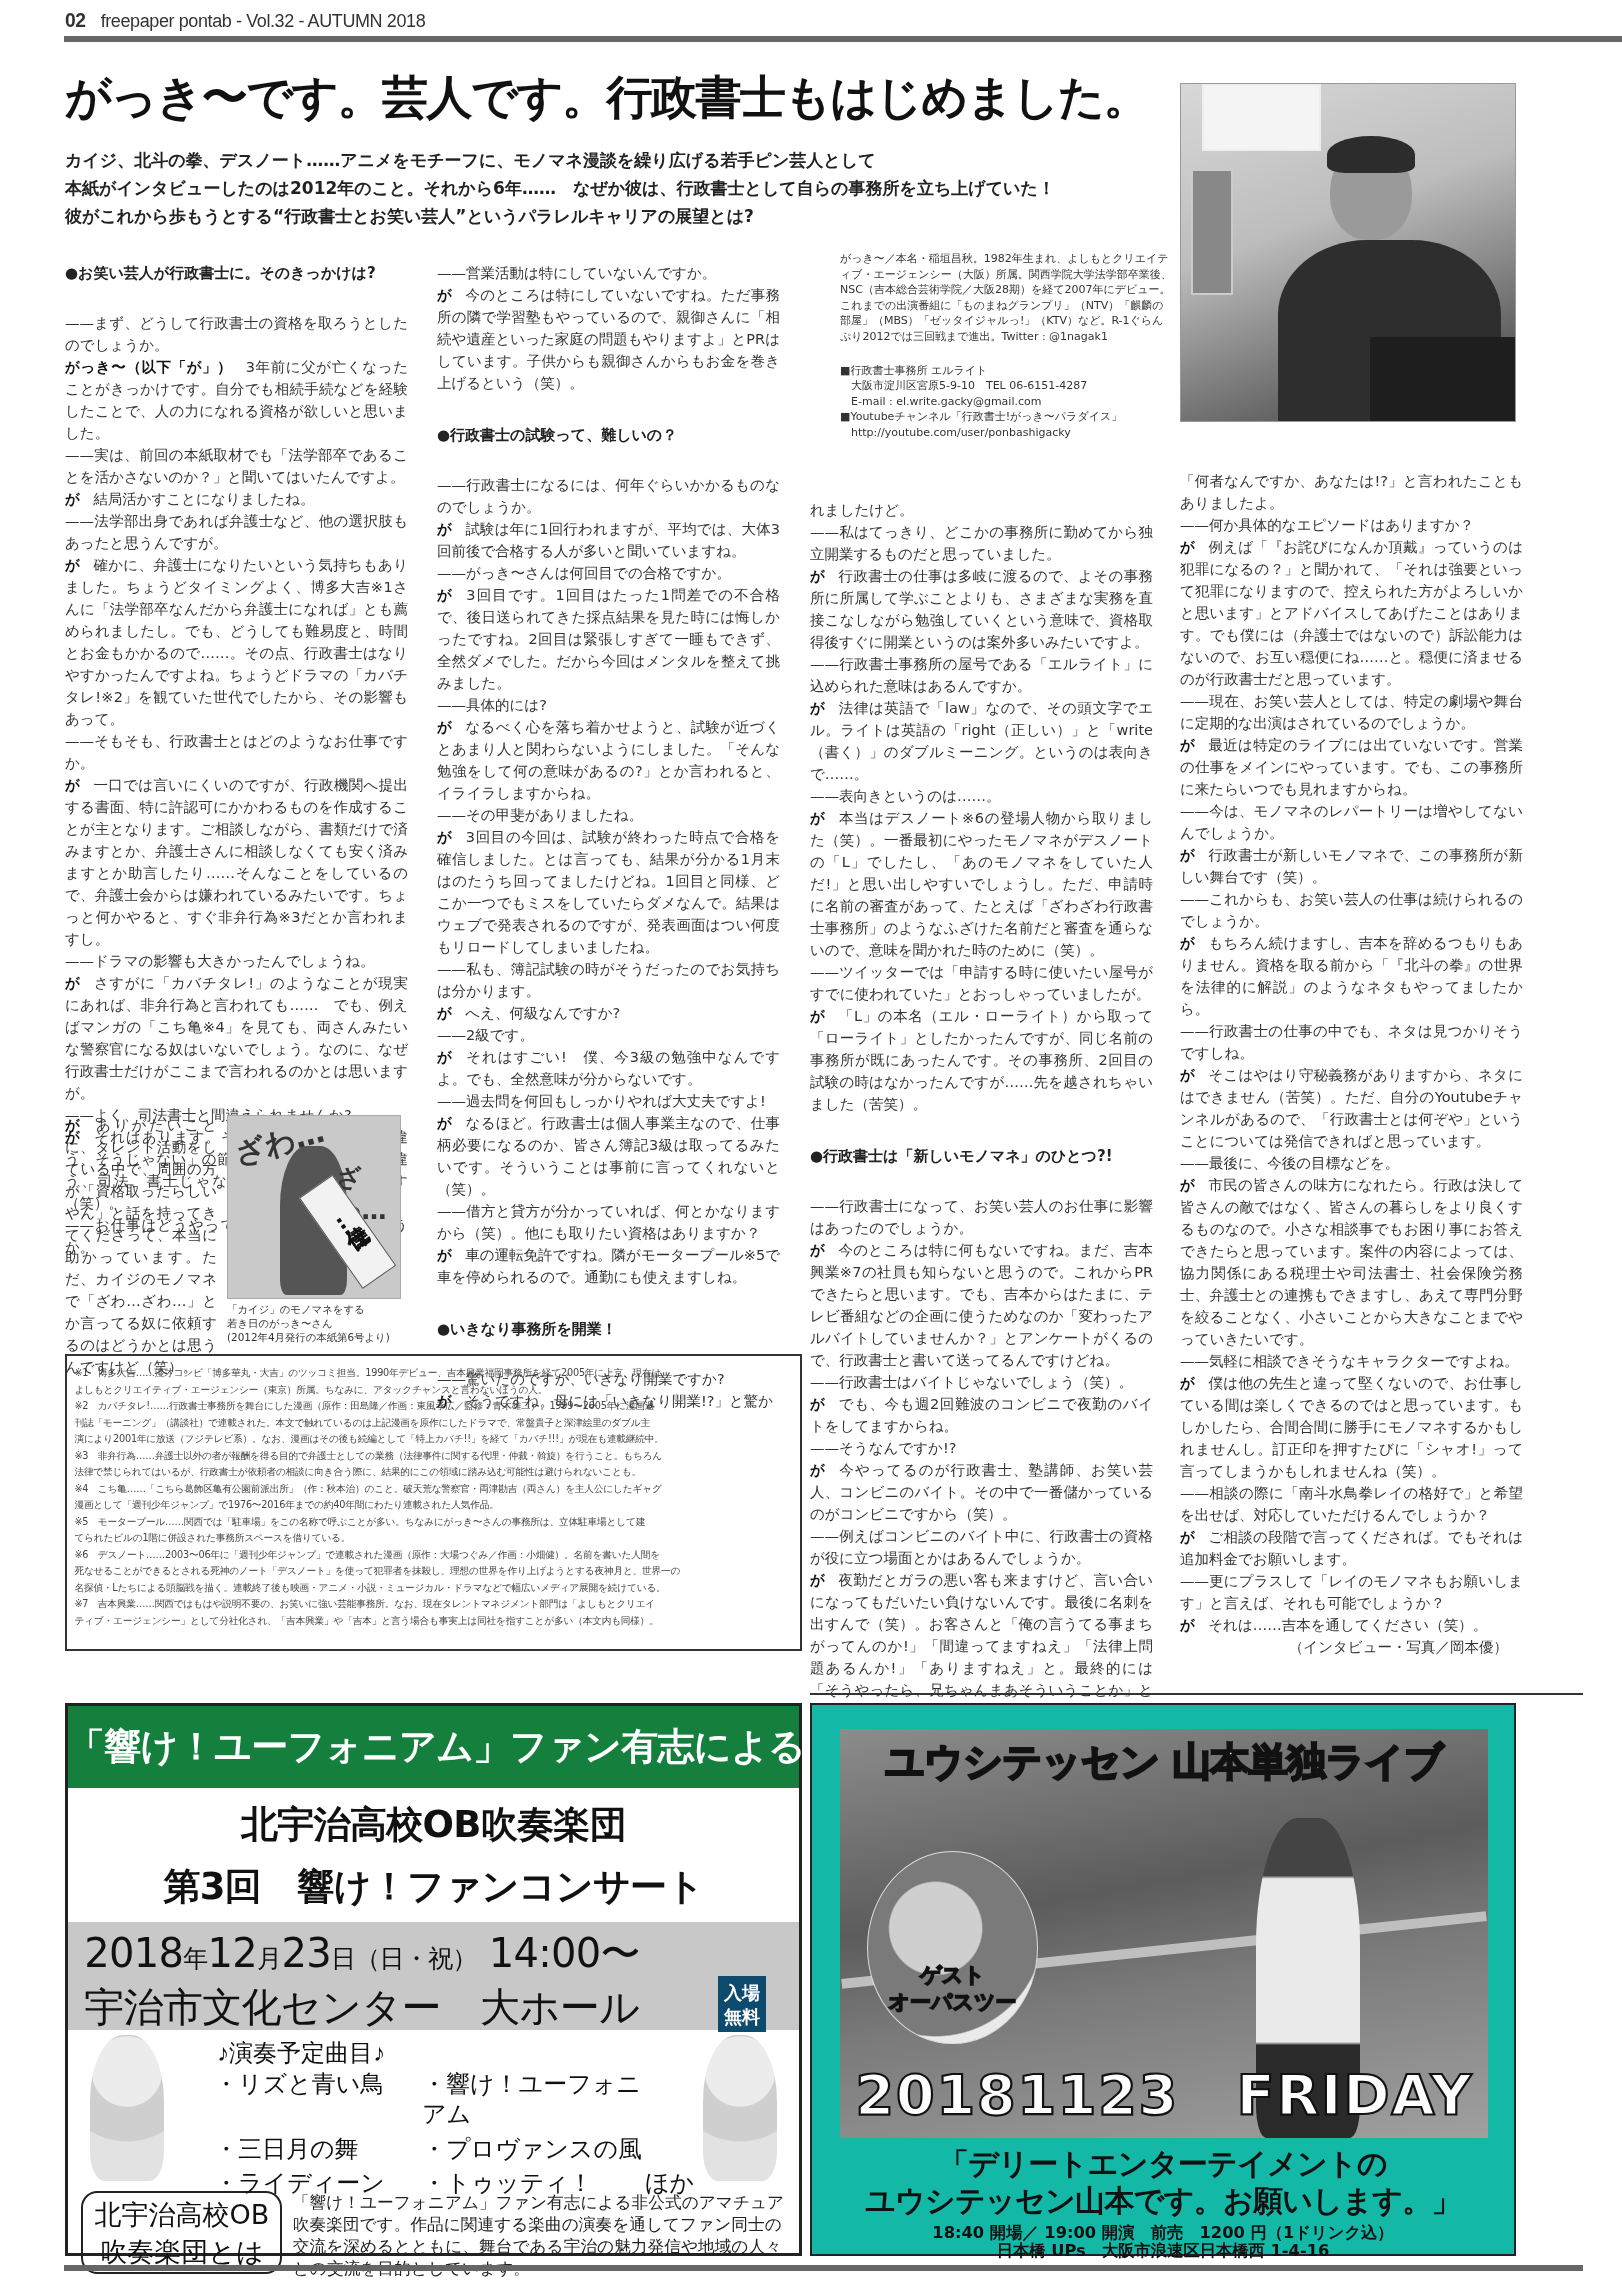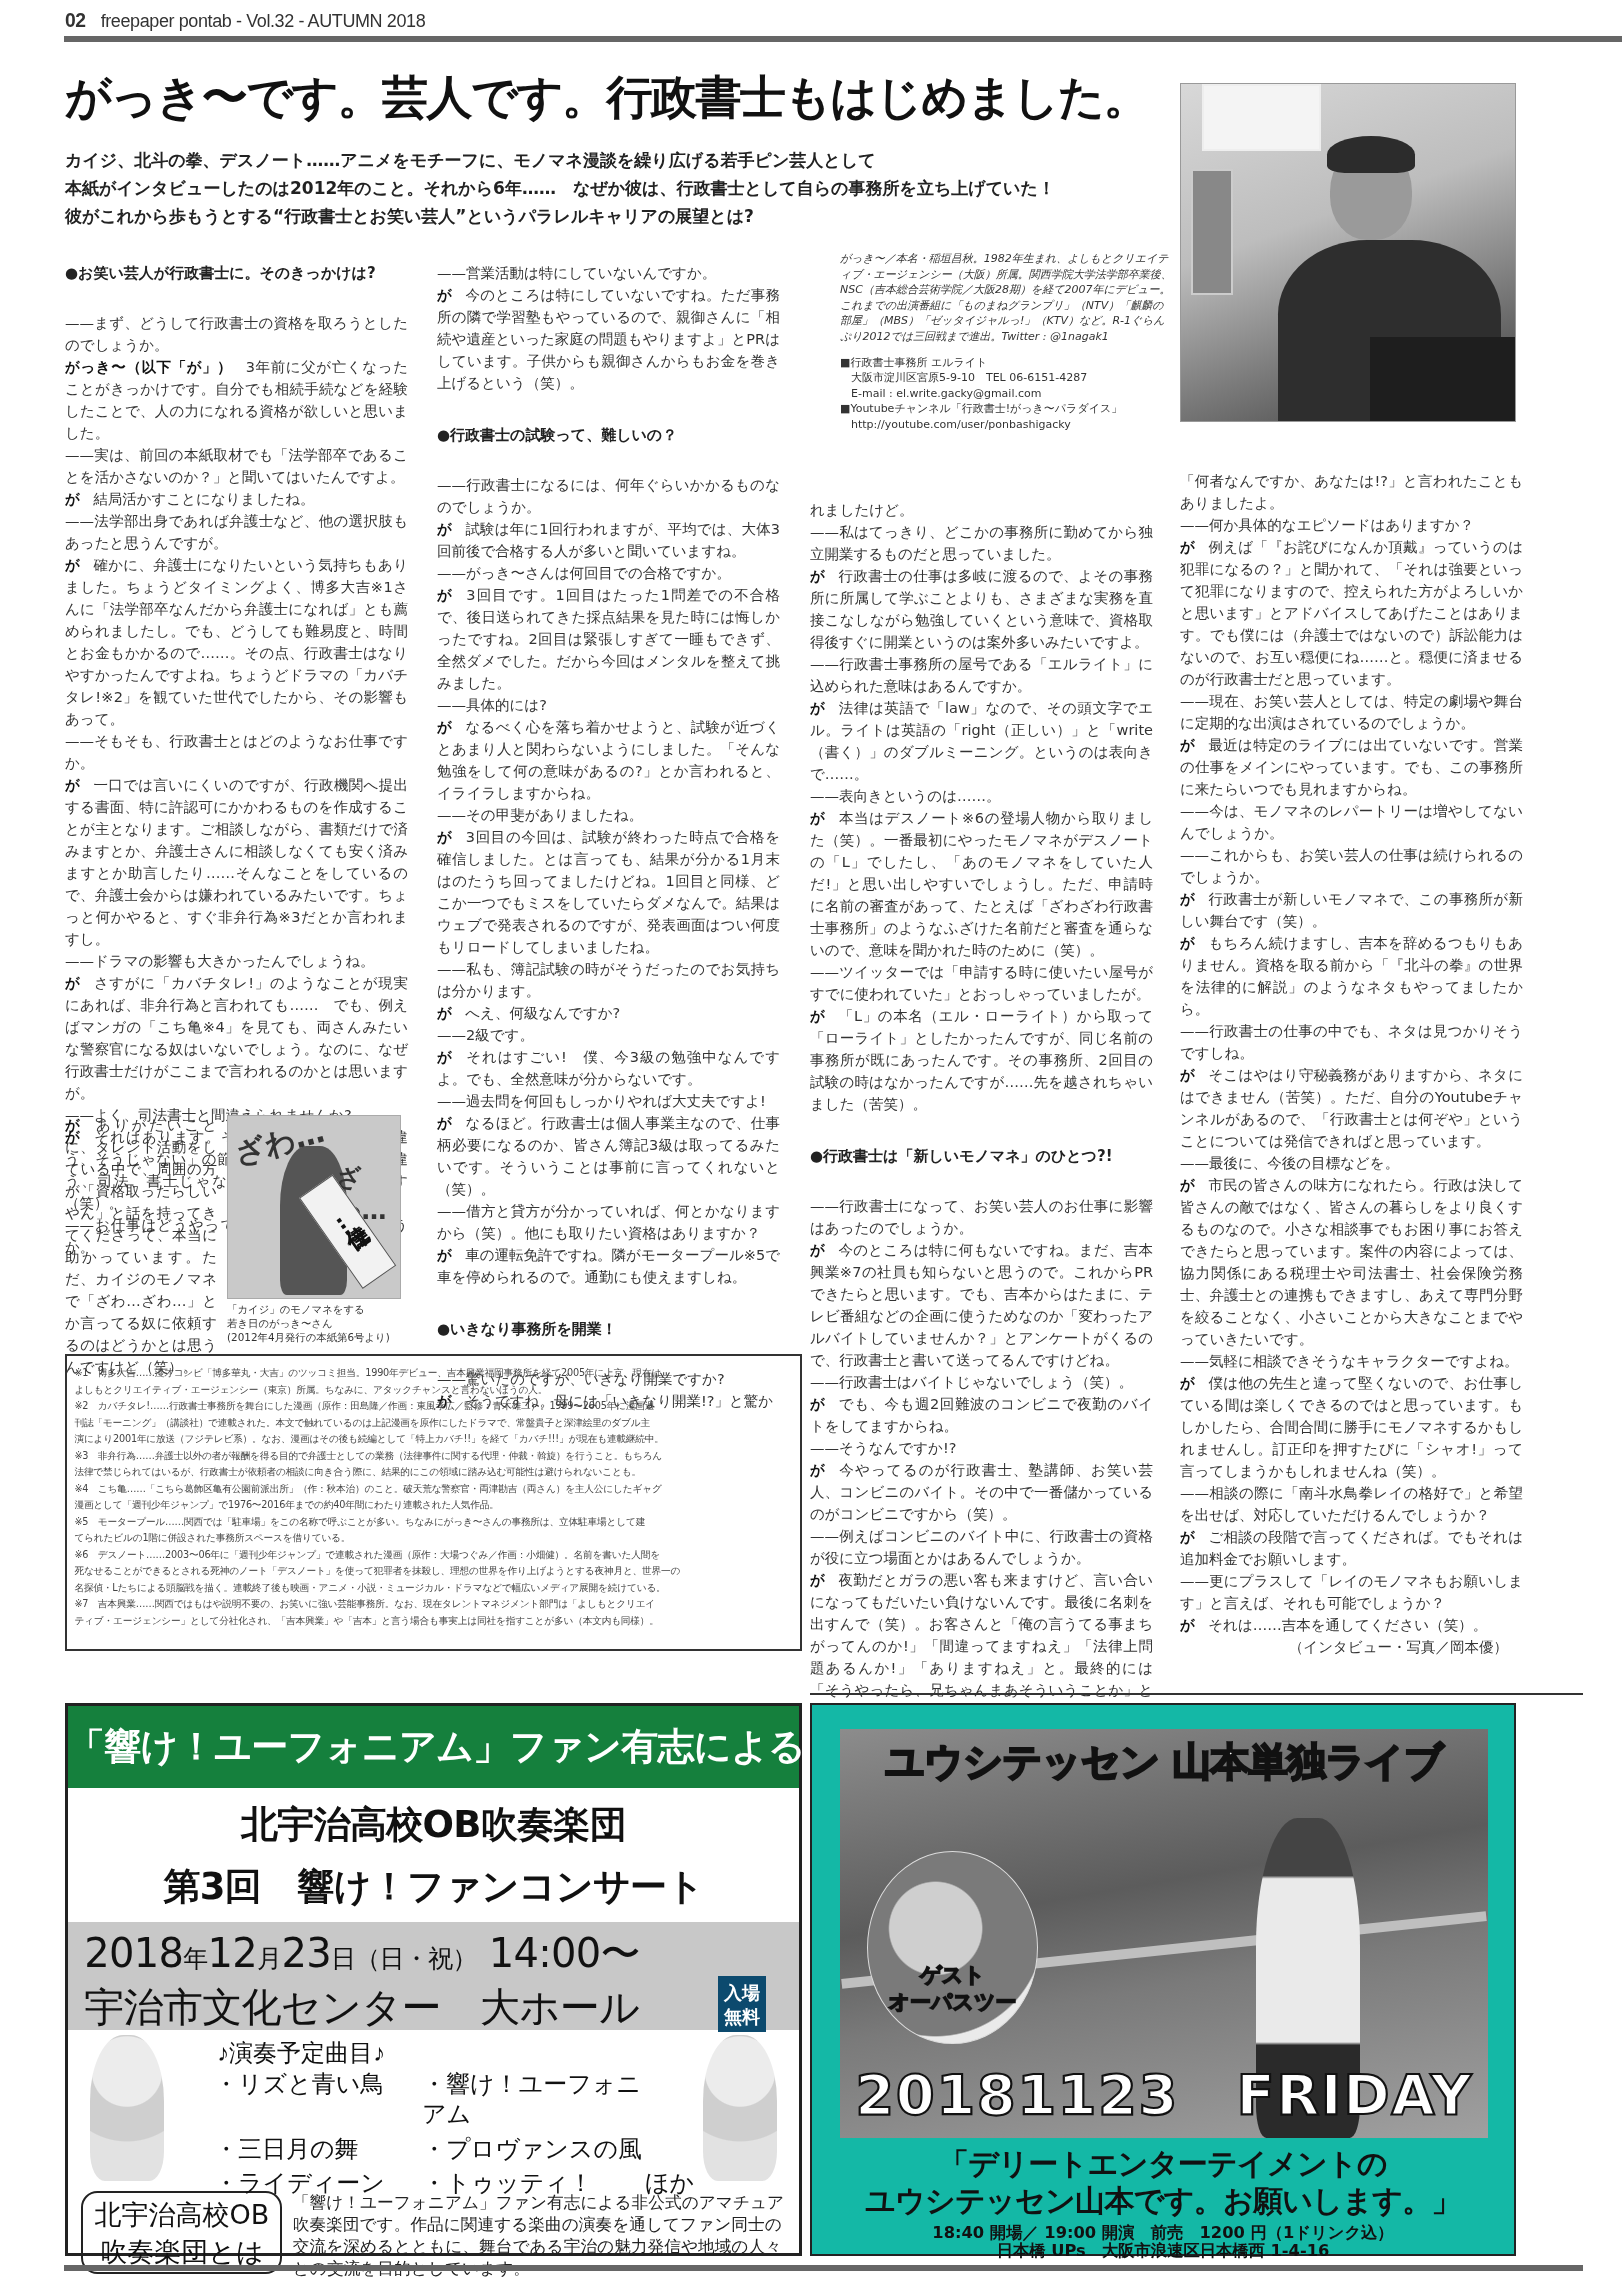--- a/index.html
+++ b/index.html
@@ -14,21 +14,21 @@
   .lead { left: 65px; top: 146px; width: 1092px; font-size: 17px; font-weight: bold; line-height: 28px; color: #222; }
   .lead div { white-space: nowrap; }
   .photo-main { left: 1180px; top: 83px; width: 336px; height: 339px; background: linear-gradient(160deg,#d8d8d8 0%,#bdbdbd 40%,#7a7a7a 70%,#3a3a3a 100%); border: 0.7px solid #999; overflow: hidden; }
   .photo-main .frame1 { position:absolute; left:21px; top:0; width:119px; height:67px; border:2.2px solid #eee; background:#f4f4f4; }
   .photo-main .plaque { position:absolute; left:10.4px; top:85px; width:42px; height:126px; background:#888; border:2.2px solid #ccc; }
   .photo-main .head { position:absolute; left:149px; top:59px; width:82px; height:97px; border-radius:50% 50% 45% 45%; background:#9a9a9a; }
   .photo-main .hair { position:absolute; left:146px; top:52px; width:88px; height:37px; border-radius:50% 50% 20% 20%; background:#2c2c2c; }
   .photo-main .body { position:absolute; left:97px; top:156px; width:223px; height:186px; border-radius:40% 40% 0 0; background:#2e2e2e; }
   .photo-main .laptop { position:absolute; left:189px; top:253px; width:149px; height:89px; background:#1e1e1e; }
   .profile { left: 840px; top: 251px; width: 334px; font-size: 11px; line-height: 15.6px; color: #333; }
-  .profile p { margin-bottom: 10px; font-style: italic; }
+  .profile p { margin-bottom: 18px; }
   .profile .office div { white-space: nowrap; }
   .col { font-size: 14.5px; line-height: 22px; color: #333; text-align: justify; }
   .col p { margin: 0; }
   .col .sp { font-weight: bold; color: #111; margin-right: 13.4px; }
   .col h3 { font-size: 15px; font-weight: bold; color: #222; margin: 15px 0 28px; }
   .col h3:first-child { margin-top: 0; }
   .c1 { left: 65px; top: 262px; width: 343px; }
   .c2 { left: 437px; top: 262px; width: 343px; }
   .c3 { left: 810px; top: 499px; width: 343px; }
   .c4 { left: 1180px; top: 470px; width: 343px; }
@@ -200,22 +200,22 @@
 </div>
 
 <div class="abs col c4">
   <div id="col4-lines">
       <p><span>「何者なんですか、あなたは!?」と言われたこともありましたよ。</span></p>
       <p><span>——何か具体的なエピソードはありますか？</span></p>
       <p><span class="sp">が</span><span>例えば「『お詫びになんか頂戴』っていうのは犯罪になるの？」と聞かれて、「それは強要といって犯罪になりますので、控えられた方がよろしいかと思います」とアドバイスしてあげたことはあります。でも僕には（弁護士ではないので）訴訟能力はないので、お互い穏便にね……と。穏便に済ませるのが行政書士だと思っています。</span></p>
       <p><span>——現在、お笑い芸人としては、特定の劇場や舞台に定期的な出演はされているのでしょうか。</span></p>
       <p><span class="sp">が</span><span>最近は特定のライブには出ていないです。営業の仕事をメインにやっています。でも、この事務所に来たらいつでも見れますからね。</span></p>
       <p><span>——今は、モノマネのレパートリーは増やしてないんでしょうか。</span></p>
+      <p><span class="sp">が</span><span>行政書士が新しいモノマネで、この事務所が新しい舞台です（笑）。</span></p>
       <p><span>——これからも、お笑い芸人の仕事は続けられるのでしょうか。</span></p>
-      <p><span class="sp">が</span><span>行政書士が新しいモノマネで、この事務所が新しい舞台です（笑）。</span></p>
       <p><span class="sp">が</span><span>もちろん続けますし、吉本を辞めるつもりもありません。資格を取る前から「『北斗の拳』の世界を法律的に解説」のようなネタもやってましたから。</span></p>
       <p><span>——行政書士の仕事の中でも、ネタは見つかりそうですしね。</span></p>
       <p><span class="sp">が</span><span>そこはやはり守秘義務がありますから、ネタにはできません（苦笑）。ただ、自分のYoutubeチャンネルがあるので、「行政書士とは何ぞや」ということについては発信できればと思っています。</span></p>
       <p><span>——最後に、今後の目標などを。</span></p>
       <p><span class="sp">が</span><span>市民の皆さんの味方になれたら。行政は決して皆さんの敵ではなく、皆さんの暮らしをより良くするものなので。小さな相談事でもお困り事にお答えできたらと思っています。案件の内容によっては、協力関係にある税理士や司法書士、社会保険労務士、弁護士との連携もできますし、あえて専門分野を絞ることなく、小さいことから大きなことまでやっていきたいです。</span></p>
       <p><span>——気軽に相談できそうなキャラクターですよね。</span></p>
       <p><span class="sp">が</span><span>僕は他の先生と違って堅くないので、お仕事している間は楽しくできるのではと思っています。もしかしたら、合間合間に勝手にモノマネするかもしれませんし。訂正印を押すたびに「シャオ!」って言ってしまうかもしれませんね（笑）。</span></p>
       <p><span>——相談の際に「南斗水鳥拳レイの格好で」と希望を出せば、対応していただけるんでしょうか？</span></p>
       <p><span class="sp">が</span><span>ご相談の段階で言ってくだされば。でもそれは追加料金でお願いします。</span></p>
       <p><span>——更にプラスして「レイのモノマネもお願いします」と言えば、それも可能でしょうか？</span></p>

